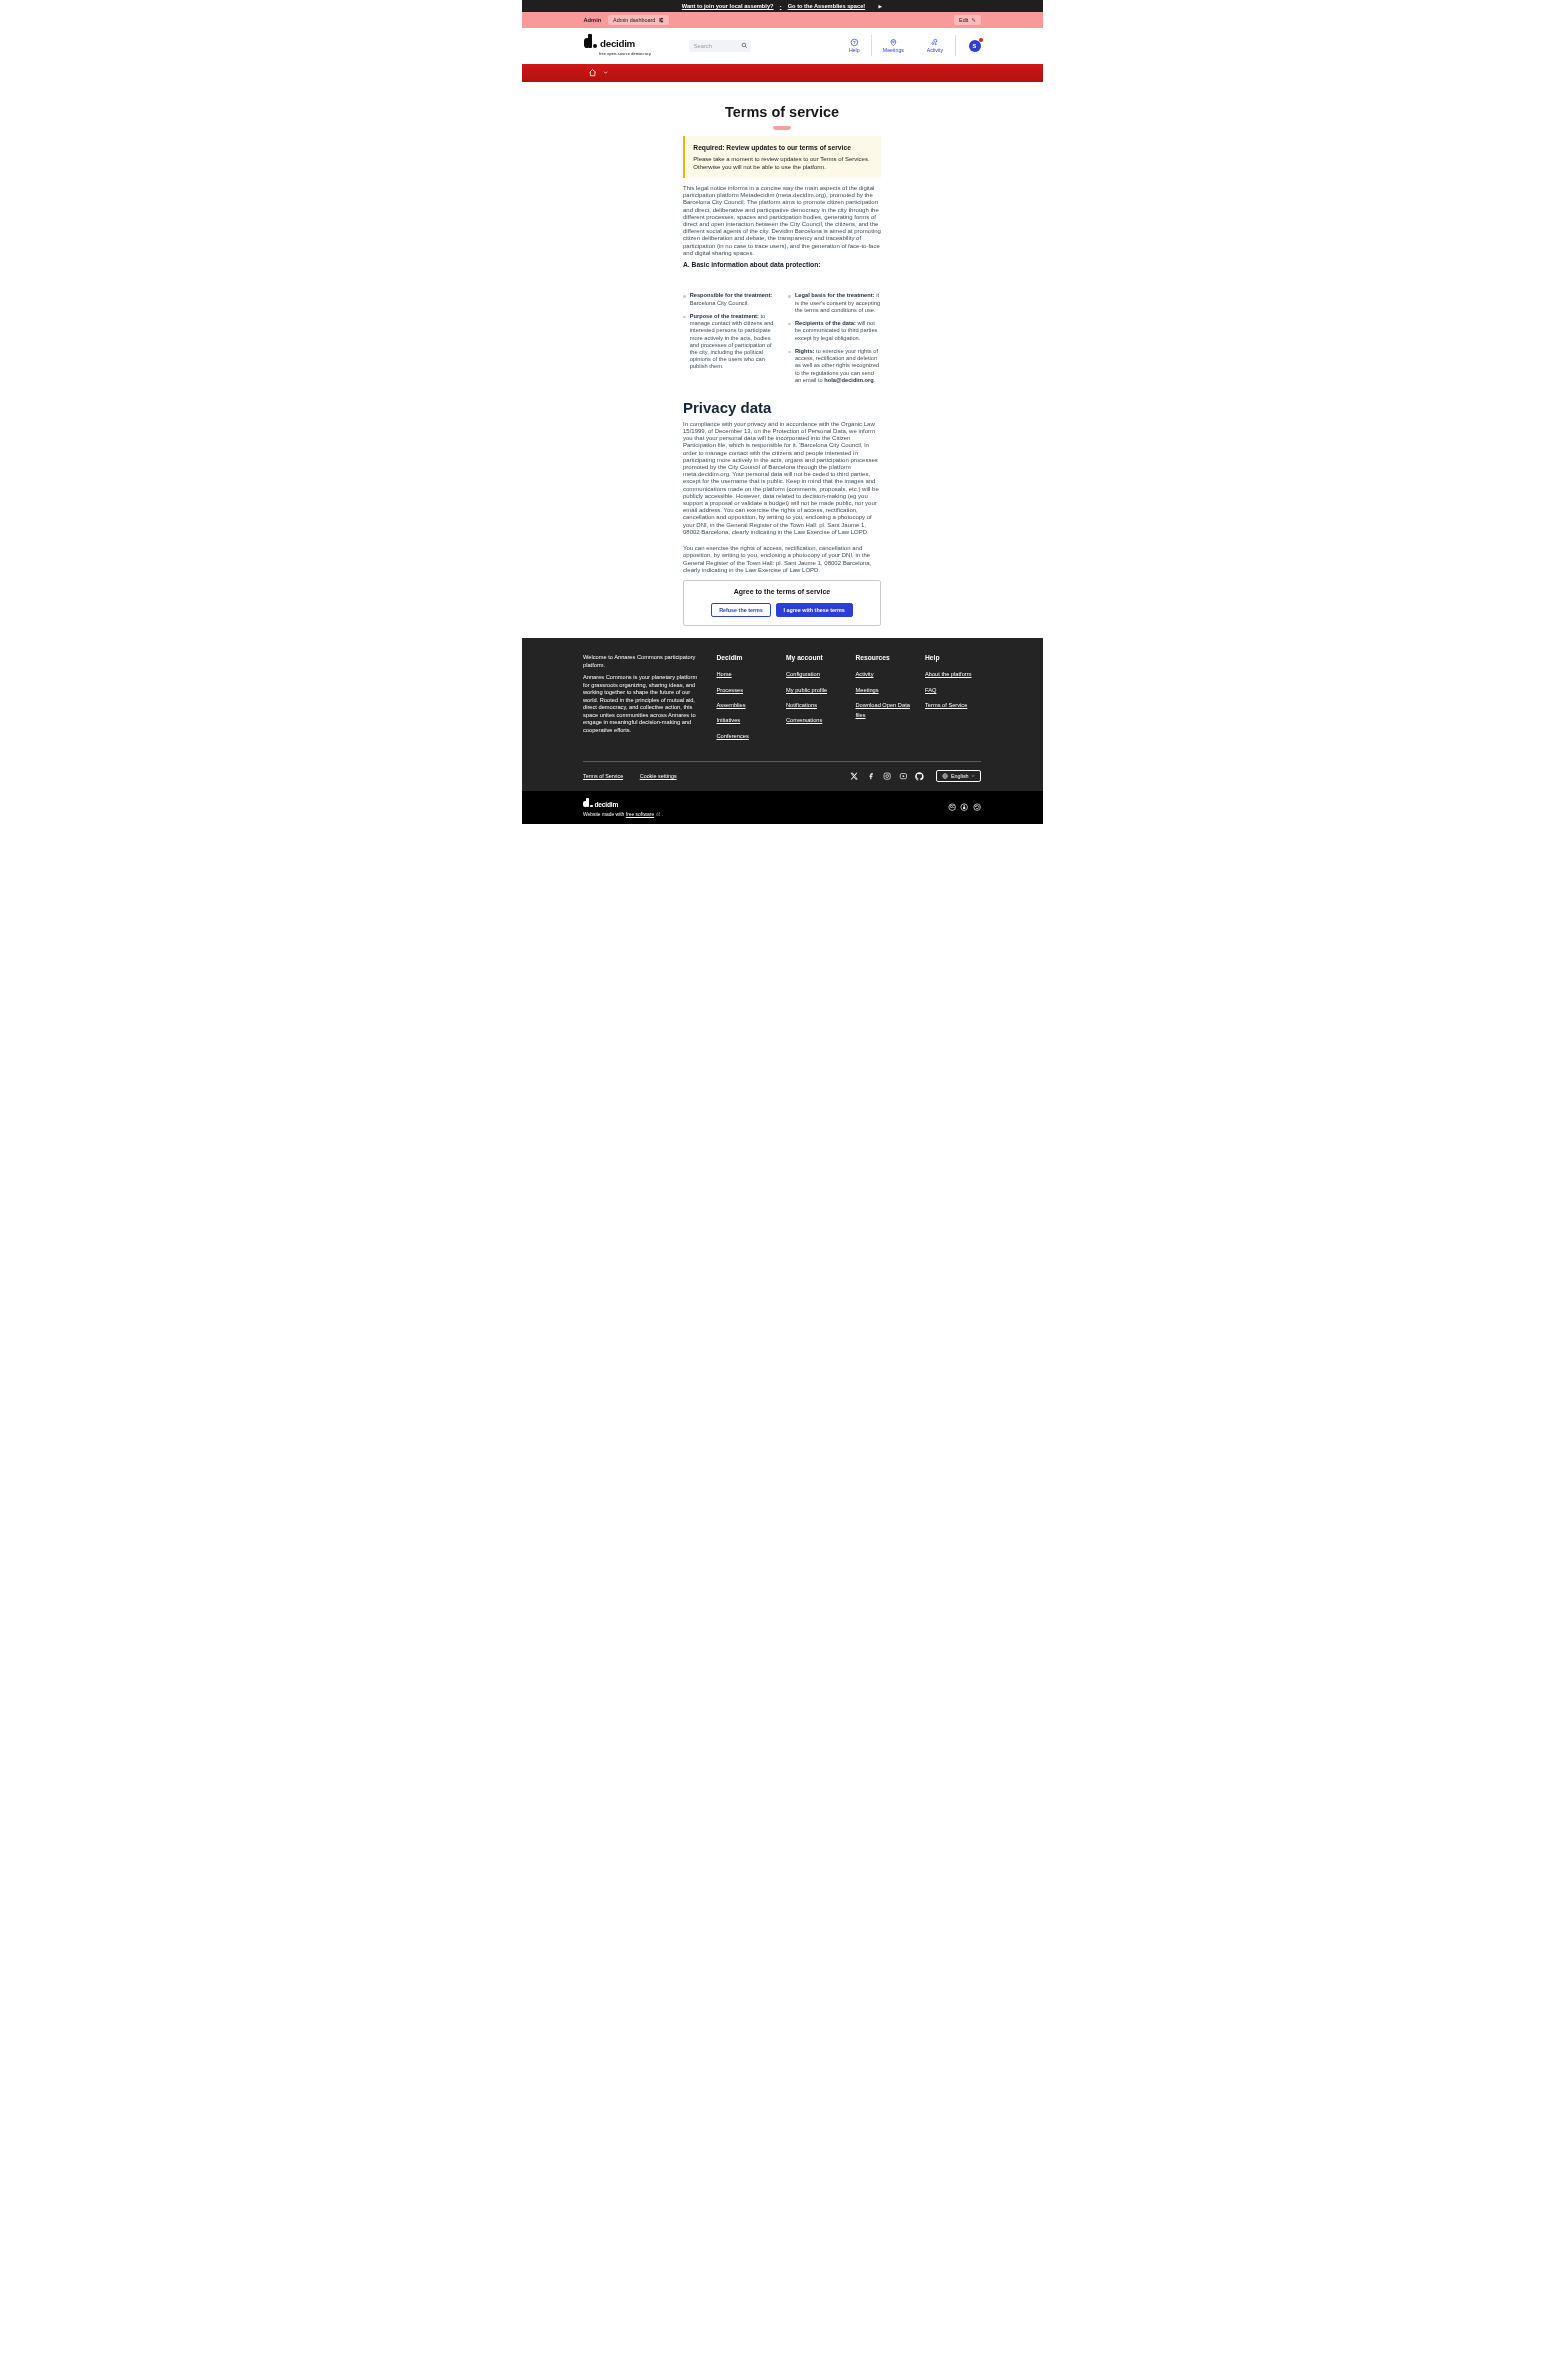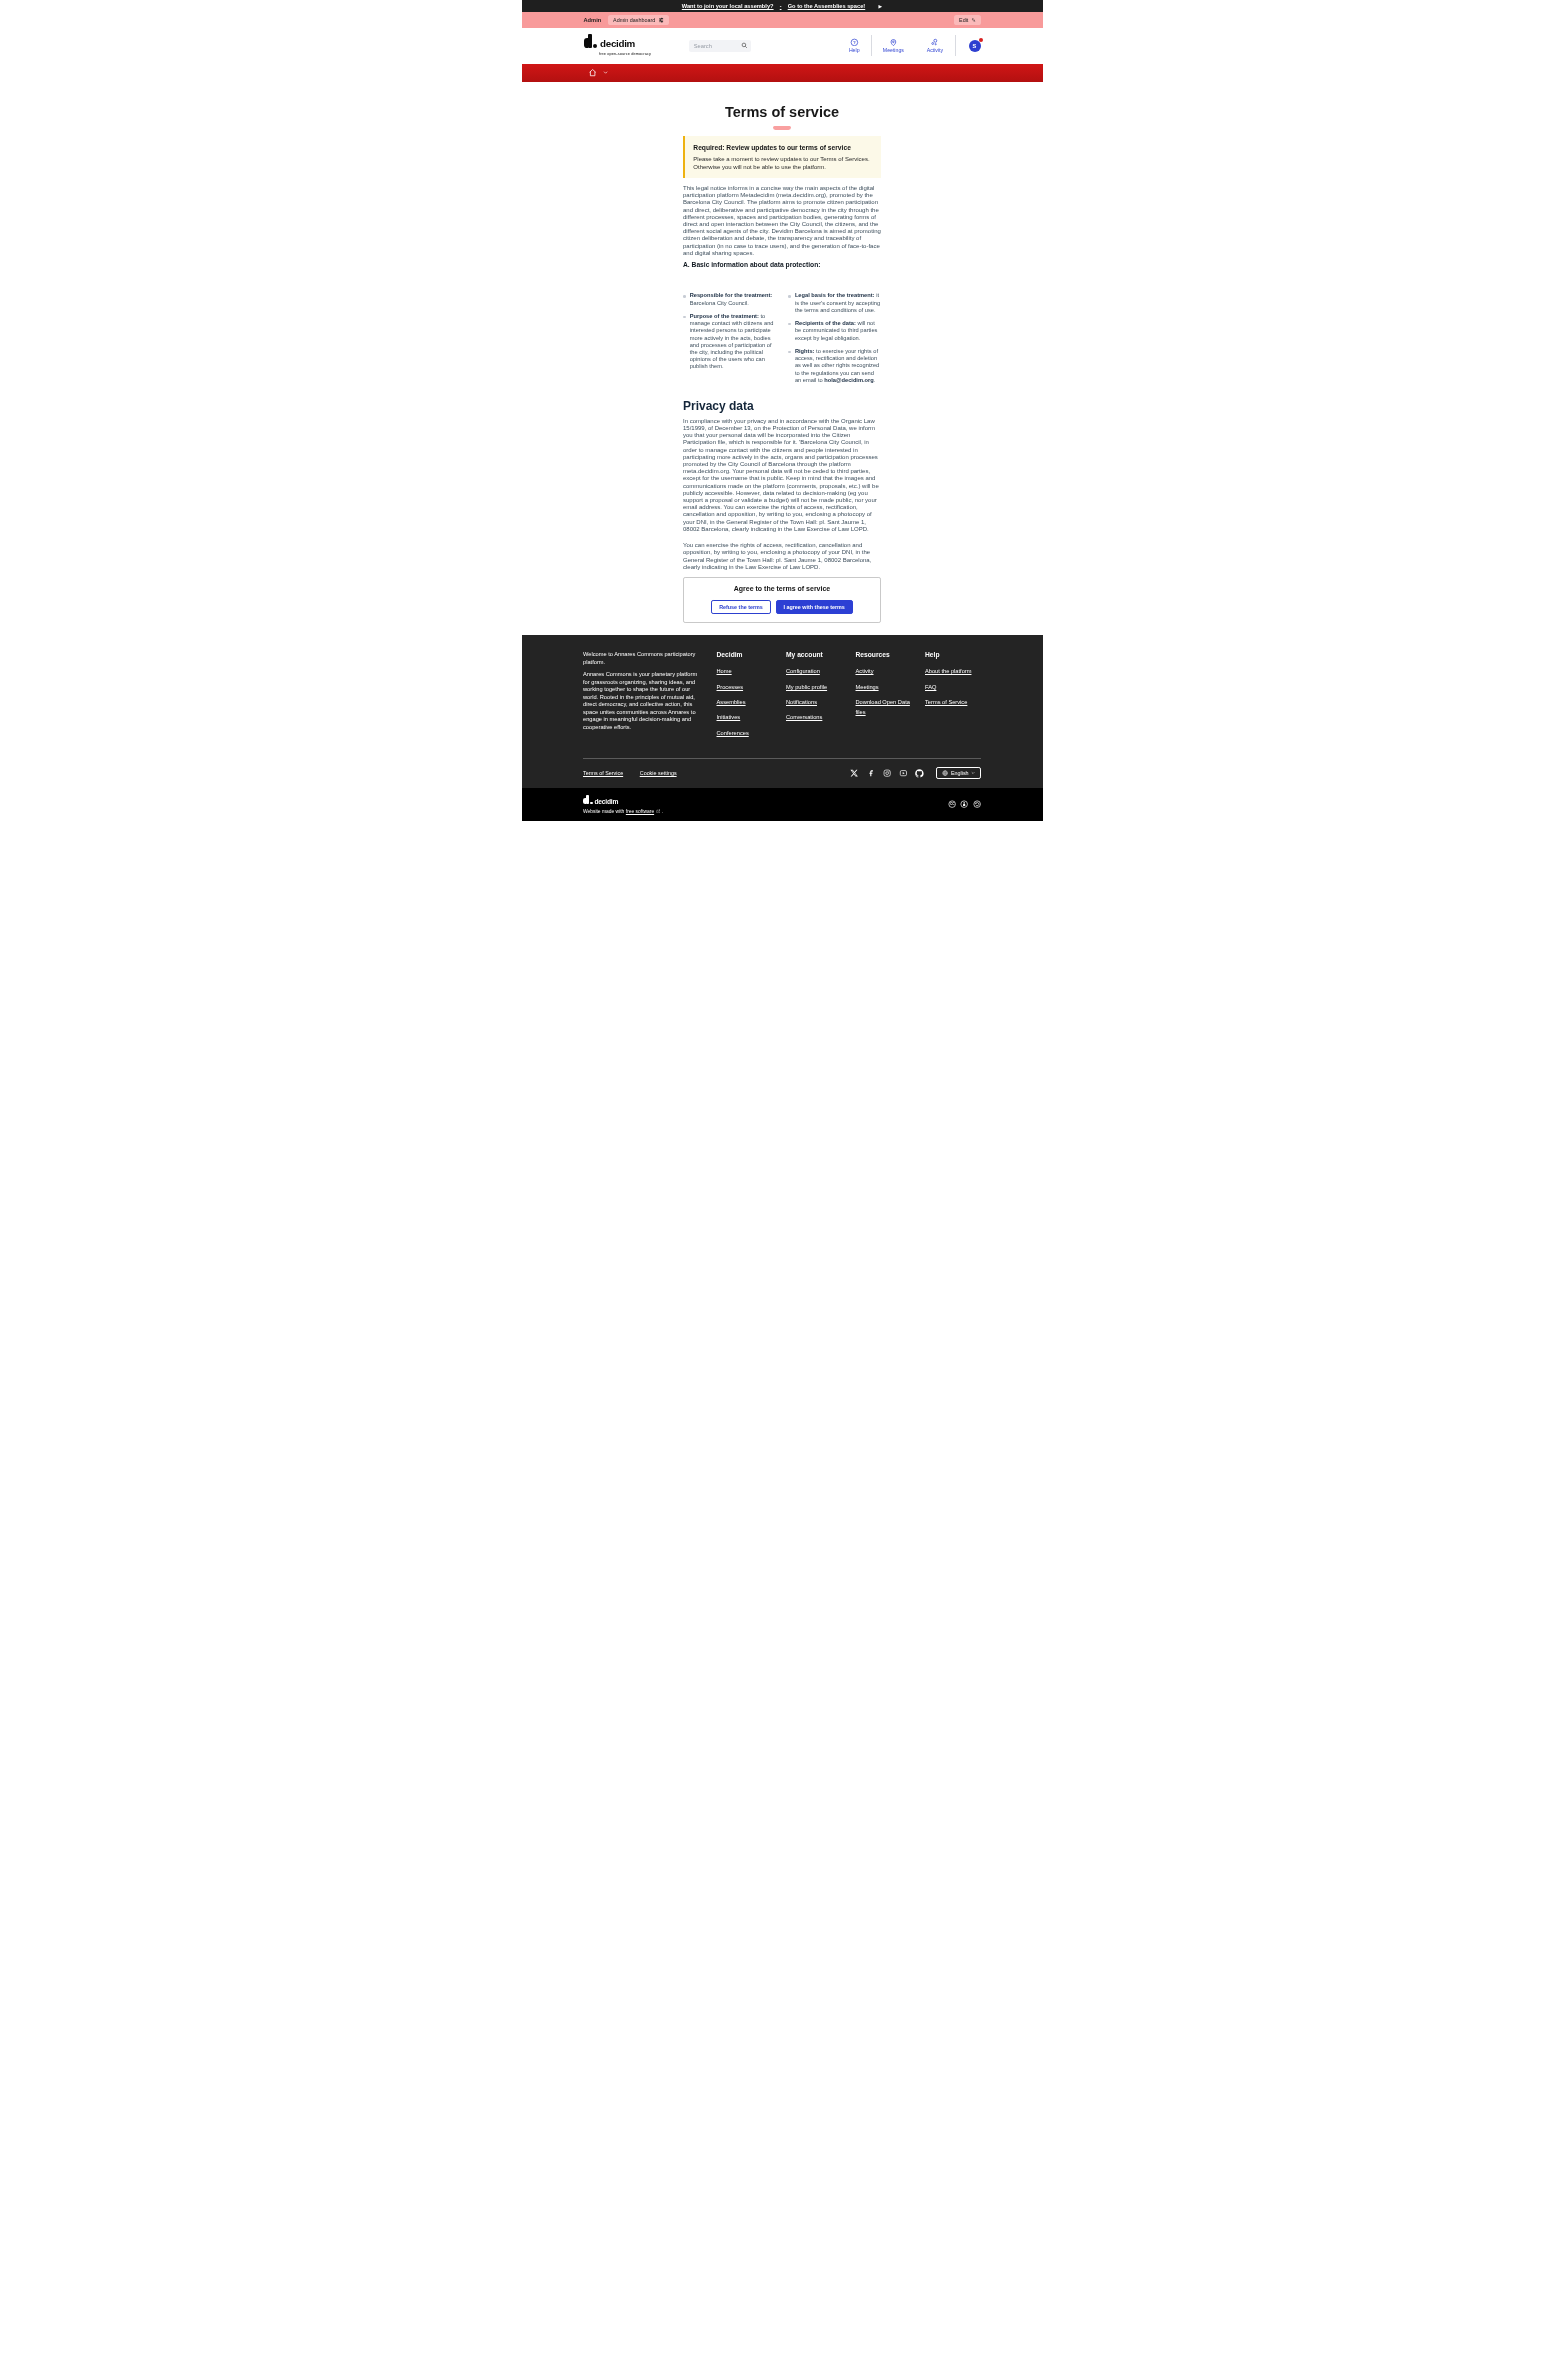--- a/index.html
+++ b/index.html
@@ -92,21 +92,21 @@
 
   .bullets {
     margin-top:23px; display:grid; grid-template-columns:1fr 1fr; column-gap:12.4px;
     list-style:none;
   }
   .bullet { display:flex; gap:4.1px; margin-bottom:6.2px; }
   .bullet .dot { flex:0 0 auto; width:2.6px; height:2.6px; border-radius:50%; background:#c8cdd5; margin-top:2.6px; }
   .bullet p { font-size:5.7px; line-height:7.2px; }
   .term { font-weight:bold; color:#223449; }
 
-  .privacy-heading { margin-top:8.3px; font-size:12px; font-weight:bold; color:#14263a; }
+  .privacy-heading { margin-top:8.3px; font-size:15px; font-weight:bold; color:#14263a; }
   .privacy-p { margin-top:5.2px; font-size:6px; line-height:7.2px; }
   .privacy-p + .privacy-p { margin-top:9.3px; }
 
   .agree-box {
     margin-top:6.2px; border:0.5px solid #c9c9c9; border-radius:2.1px; background:#fff;
     padding:7.2px 8.3px 8.3px; text-align:center;
   }
   .agree-title { font-size:7px; font-weight:bold; color:#141414; }
   .agree-buttons { margin-top:7.2px; display:flex; justify-content:center; gap:5.2px; }
   .btn { font-family:inherit; font-size:5.4px; font-weight:bold; border-radius:2.1px; padding:3.1px 6.7px; cursor:pointer; }

